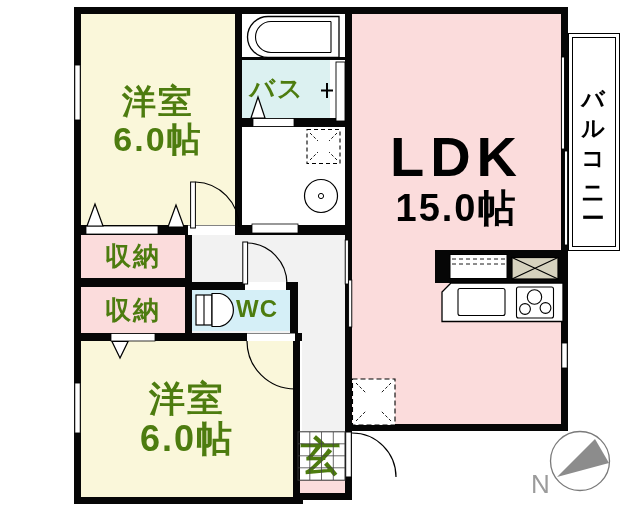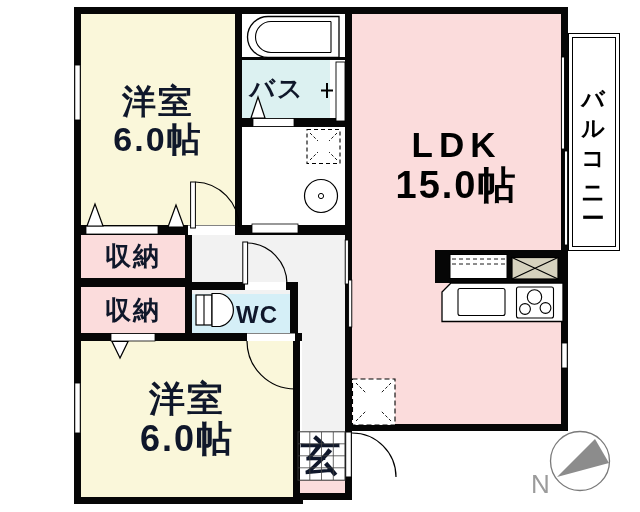--- a/index.html
+++ b/index.html
@@ -1,19 +1,19 @@
 <!DOCTYPE html>
 <html style="--room-cream: #FAF7DA; --room-pink: #FBDCDC; --room-cyan: #DCF1F1; --wc-blue: #D5EFF7; --hallway: #F2F2F2; --shaft-tan: #D6D2BE; --wall: #060606; --compass-gray: #8C8C8C;"><head>
 <meta charset="utf-8">
 <style>
   html,body{margin:0;padding:0;background:#fff}
   .plan{position:relative;width:640px;height:512px;background:#fff;
         font-family:"Liberation Sans","DejaVu Sans",sans-serif;overflow:hidden}
   .room{position:absolute;display:flex;flex-direction:column;align-items:center;
-        justify-content:center;text-align:center;color:#0f172a}
+        justify-content:center;text-align:center;color:#4d7c0f}
   .wall{position:absolute;background:#060606}
   .lbl{line-height:1.1;font-weight:600;letter-spacing:2px;white-space:nowrap}
   .cream{background:var(--room-cream)}
   .pink{background:var(--room-pink)}
   .cyan{background:var(--room-cyan)}
   .wcblue{background:var(--wc-blue)}
   .hall{background:var(--hallway)}
   svg.overlay{position:absolute;left:0;top:0;pointer-events:none}
   .rot{position:absolute;width:20px;height:20px;line-height:20px;text-align:center;
        font-size:15px;font-weight:600;transform:rotate(-90deg);color:#000}
@@ -40,32 +40,32 @@
     <div class="lbl">6.0帖</div>
   </div>
 
   <div class="room" style="left:242px;top:14px;width:103px;height:46px;background:#fff"></div>
   <div class="room cyan" style="left:242px;top:60px;width:88px;height:58px;font-size:25px">
     <div class="lbl" style="margin-right:18px">バス</div>
   </div>
 
   <div class="room pink" style="left:352px;top:14px;width:209px;height:410px"></div>
   <div class="ldk-label">
-    <div class="lbl" style="font-size:35px;letter-spacing:6px">LDK</div>
+    <div class="lbl" style="font-size:56px;letter-spacing:6px">LDK</div>
     <div class="lbl" style="font-size:38px">15.0帖</div>
   </div>
 
   <div class="room pink" style="left:81px;top:235px;width:104px;height:43px;font-size:26px">
     <div class="lbl">収納</div>
   </div>
   <div class="room pink" style="left:81px;top:287px;width:104px;height:46px;font-size:26px">
     <div class="lbl">収納</div>
   </div>
 
-  <div class="room wcblue" style="left:192px;top:294px;width:98px;height:43px;font-size:24px;align-items:flex-end">
+  <div class="room wcblue" style="left:192px;top:288px;width:98px;height:43px;font-size:24px;align-items:flex-end">
     <div class="lbl" style="margin-right:12px;letter-spacing:1px">WC</div>
   </div>
 
   <div class="room cream" style="left:81px;top:341px;width:212px;height:156px;font-size:36px">
     <div class="lbl">洋室</div>
     <div class="lbl">6.0帖</div>
   </div>
 
   <div class="room" style="left:298px;top:432px;width:47px;height:48px;background:#fff;font-size:40px">
     <div class="lbl">玄</div>

